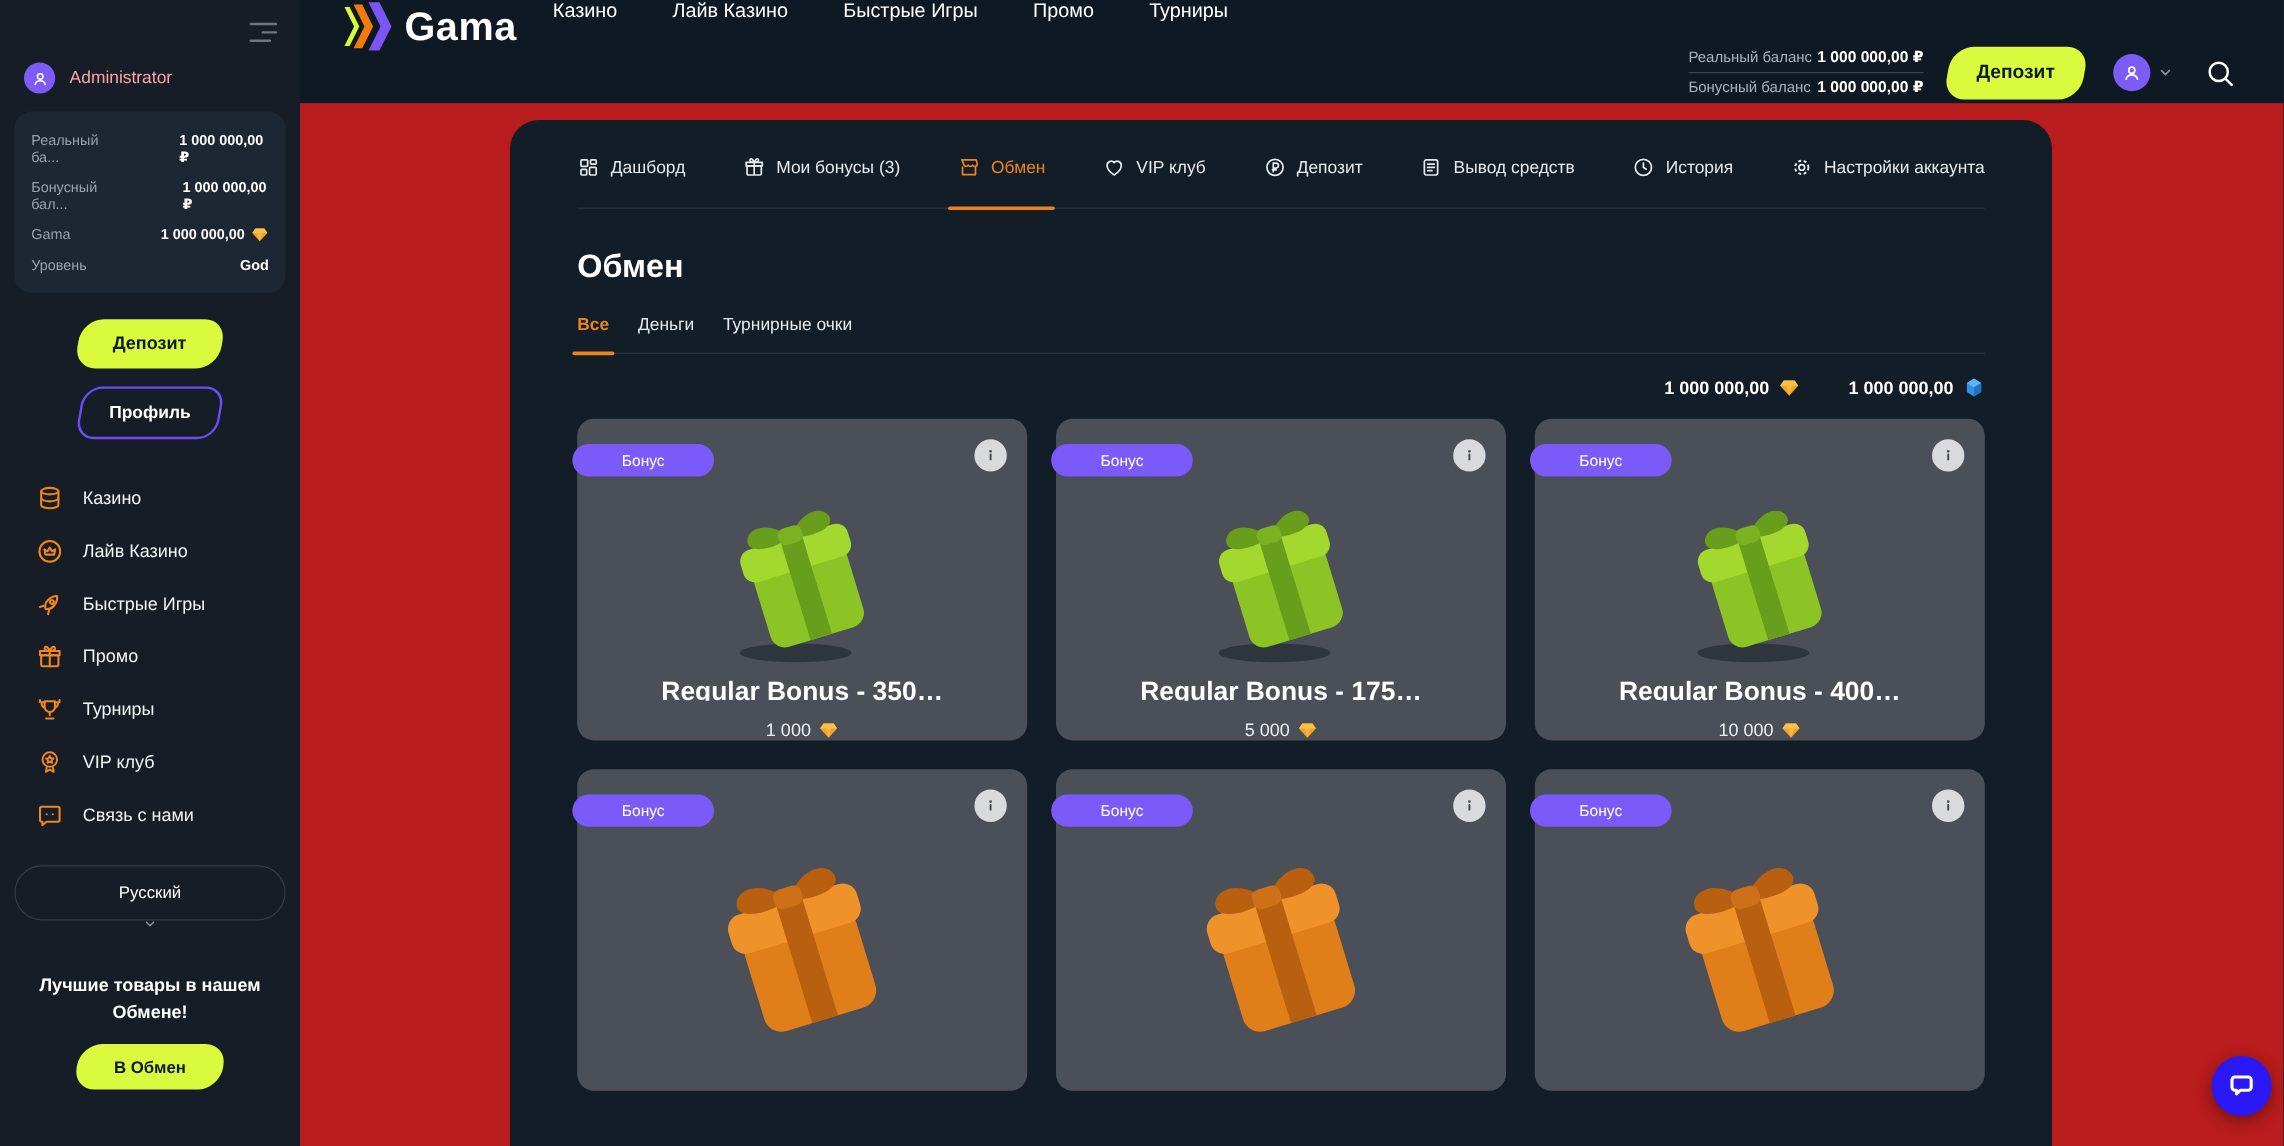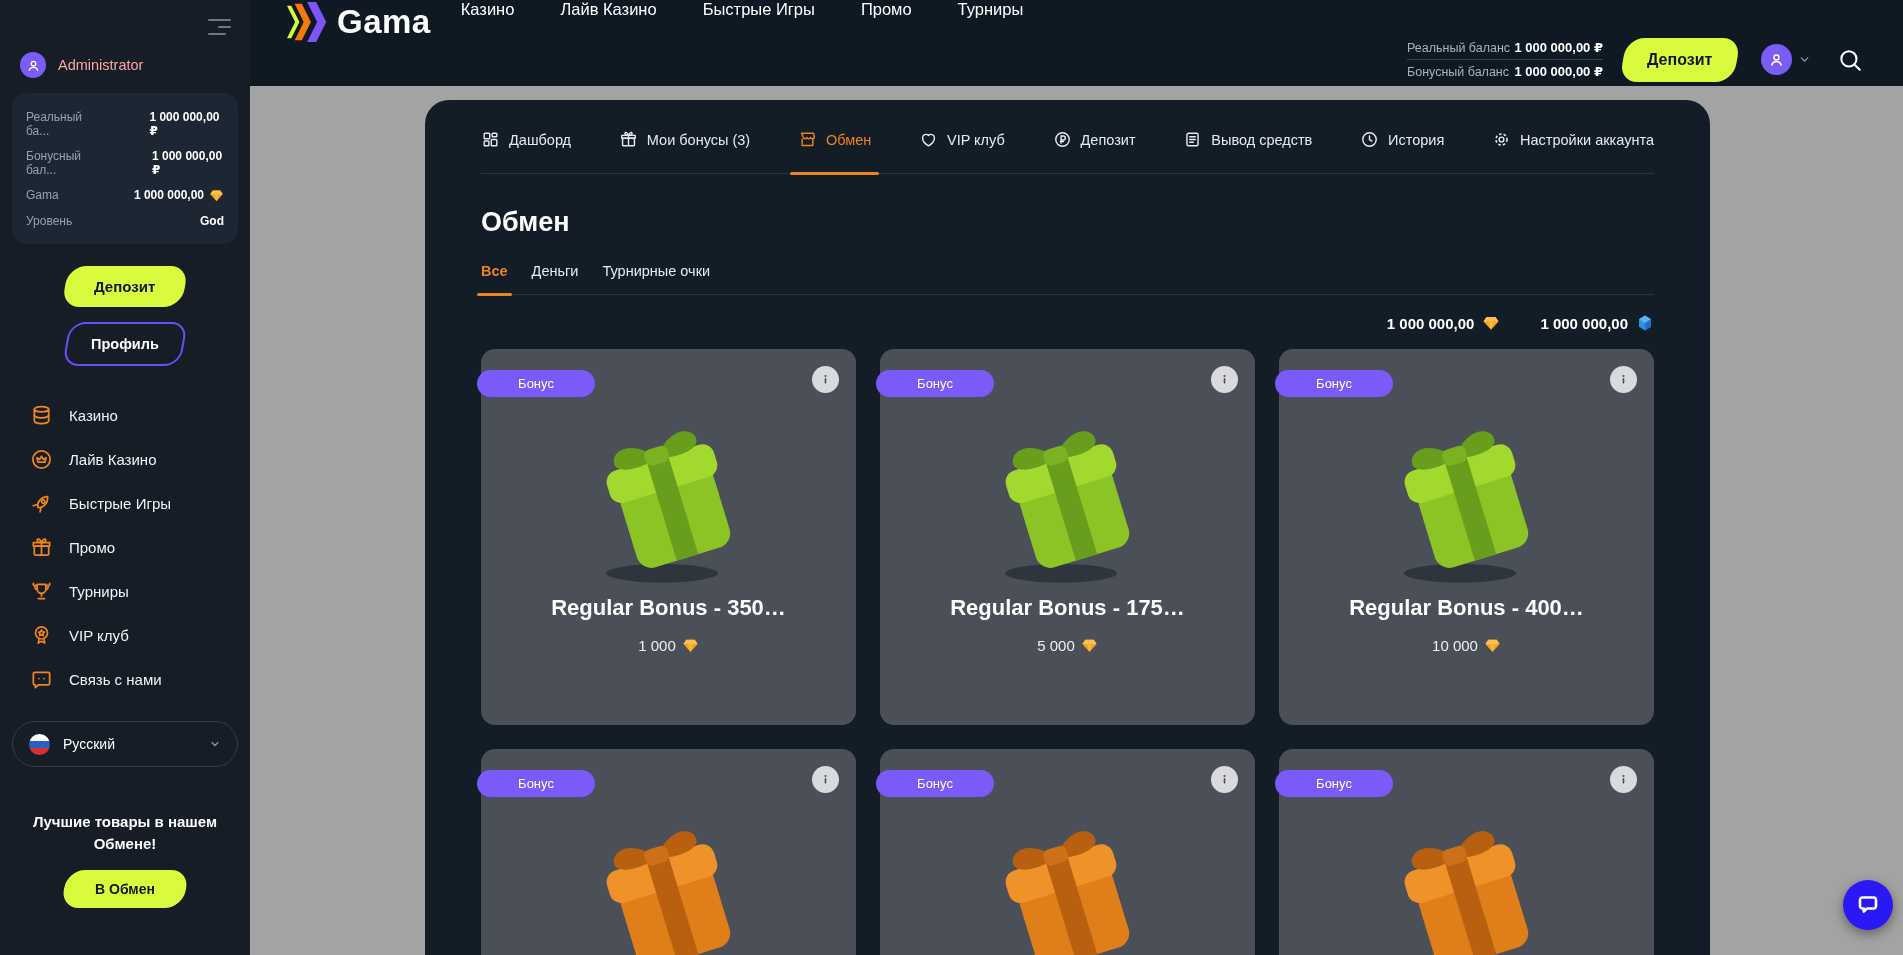--- a/index.html
+++ b/index.html
@@ -28,21 +28,21 @@
   .side-deposit { width:120px; height:41px; margin:22px auto 0; font-size:15px; }
   .btn-outline { background:transparent; border:2px solid #6b4ef6; color:#fff; font-weight:bold; cursor:pointer;
     border-radius:16px; transform:skewX(-10deg); display:flex; align-items:center; justify-content:center; }
   .btn-outline > span { transform:skewX(10deg); }
   .side-profile { width:118px; height:44px; margin:15px auto 0; font-size:14.5px; }
   .side-nav { margin:38px 0 0 30px; list-style:none; }
   .side-nav li { display:flex; align-items:center; gap:16px; margin-bottom:21px; cursor:pointer; }
   .side-nav .ic { color:#f0861c; width:23px; height:23px; flex:0 0 23px; }
   .side-nav .nav-lbl { font-size:15px; color:#f2f4f6; }
   .lang-select { margin:30px 12px 0; height:46px; border:1px solid #333d4a; border-radius:999px;
-    display:flex; align-items:center; gap:13px; padding:0 16px; cursor:pointer; }
+    display:flex; align-items:center; gap:13px; padding:0 16px; cursor:pointer;flex-direction:column; }
   .flag-ru { width:21px; height:21px; border-radius:50%; background:linear-gradient(#fff 0 34%, #2a5fc4 34% 67%, #d53131 67% 100%); }
   .lang-label { font-size:14px; color:#fff; flex:1; }
   .chev { color:#8a929c; }
   .promo-text { margin:44px 16px 0; text-align:center; font-size:15px; font-weight:bold; line-height:1.45; }
   .side-shop-btn { width:122px; height:38px; margin:15px auto 0; font-size:14px; }
   
   .main { flex:1; display:flex; flex-direction:column; height:955px; }
   .topbar { height:86px; background:#0f1923; display:flex; align-items:flex-start; padding:0 40px 0 34px; }
   .logo { display:flex; align-items:center; gap:3px; cursor:pointer; }
   .logo-text { font-size:33px; font-weight:800; letter-spacing:0.5px; color:#fff; }
@@ -52,40 +52,40 @@
   .top-balances { width:196px; font-size:12.5px; }
   .top-balances .b-row { display:flex; justify-content:space-between; align-items:baseline; padding:4px 0; }
   .top-balances .b-lbl { color:#aab2bb; }
   .top-balances .b-val { color:#fff; font-weight:bold; font-size:13px; }
   .top-balances .b-div { height:1px; background:#39434f; }
   .top-deposit { width:114px; height:44px; font-size:16px; margin-left:20px; }
   .avatar-btn { margin-left:24px; display:flex; align-items:center; gap:6px; cursor:pointer; }
   .avatar-btn .avatar-circle { width:31px; height:31px; flex-basis:31px; }
   .search-btn { margin-left:26px; color:#fff; cursor:pointer; display:flex; }
   
-  .content { flex:1; background:#a3a3a3; overflow:hidden; }
+  .content { flex:1; background:#b91c1c; overflow:hidden; }
   .panel { width:1285px; margin:14px 0 0 175px; height:calc(100% - 14px); background:#131d28;
     border-radius:24px 24px 0 0; padding:0 56px; }
   .acct-tabs { display:flex; justify-content:space-between; align-items:center; padding-top:30px; border-bottom:1px solid #2a3440; }
   .acct-tab { position:relative; display:flex; align-items:center; gap:9px; color:#e7eaee; font-size:14.5px;
     padding-bottom:24px; cursor:pointer; white-space:nowrap; }
   .acct-tab .t-ic { width:19px; height:19px; display:flex; }
   .acct-tab.active { color:#f0821c; }
   .acct-tab.active::after { content:""; position:absolute; left:-8px; right:-8px; bottom:-2px; height:3.5px;
     background:#f0821c; border-radius:4px; }
   .page-title { font-size:27px; font-weight:bold; margin-top:33px; }
   .filters { display:flex; gap:24px; margin-top:25px; border-bottom:1px solid #2a3440; }
   .filter-tab { position:relative; font-size:14.5px; color:#e7eaee; padding-bottom:15px; cursor:pointer; }
   .filter-tab.active { color:#f0821c; font-weight:bold; }
   .filter-tab.active::after { content:""; position:absolute; left:-4px; right:-4px; bottom:-2px; height:3.5px;
     background:#f0821c; border-radius:4px; }
   .shop-balances { display:flex; justify-content:flex-end; gap:40px; margin-top:19px; }
   .shop-balances .sb { display:flex; align-items:center; gap:8px; font-size:15px; font-weight:bold; }
   .cards { display:grid; grid-template-columns:repeat(3,1fr); gap:24px; margin-top:17px; }
-  .card { position:relative; height:376px; background:#4b5058; border-radius:14px; display:flex;
+  .card { position:relative; height:268px; background:#4b5058; border-radius:14px; display:flex;
     flex-direction:column; align-items:center; }
   .badge { position:absolute; top:21px; left:-4px; background:#7a5af8; color:#fff; font-size:13px;
     padding:6px 0; width:118px; text-align:center; border-radius:999px; }
   .info-btn { position:absolute; top:17px; right:17px; width:27px; height:27px; border-radius:50%;
     background:#d8dade; color:#45494f; display:flex; align-items:center; justify-content:center; cursor:pointer; }
   .gift { margin-top:52px; }
   .gift-green { --g-base:#8cc425; --g-light:#a3d92f; --g-mid:#7ab222; --g-dark:#699e1d; }
   .gift-orange { --g-base:#e07e1a; --g-light:#f0922a; --g-mid:#cd7017; --g-dark:#b85f10; }
   .card-title { font-size:22px; font-weight:bold; margin-top:6px; max-width:330px; white-space:nowrap;
     overflow:hidden; text-overflow:ellipsis; }

